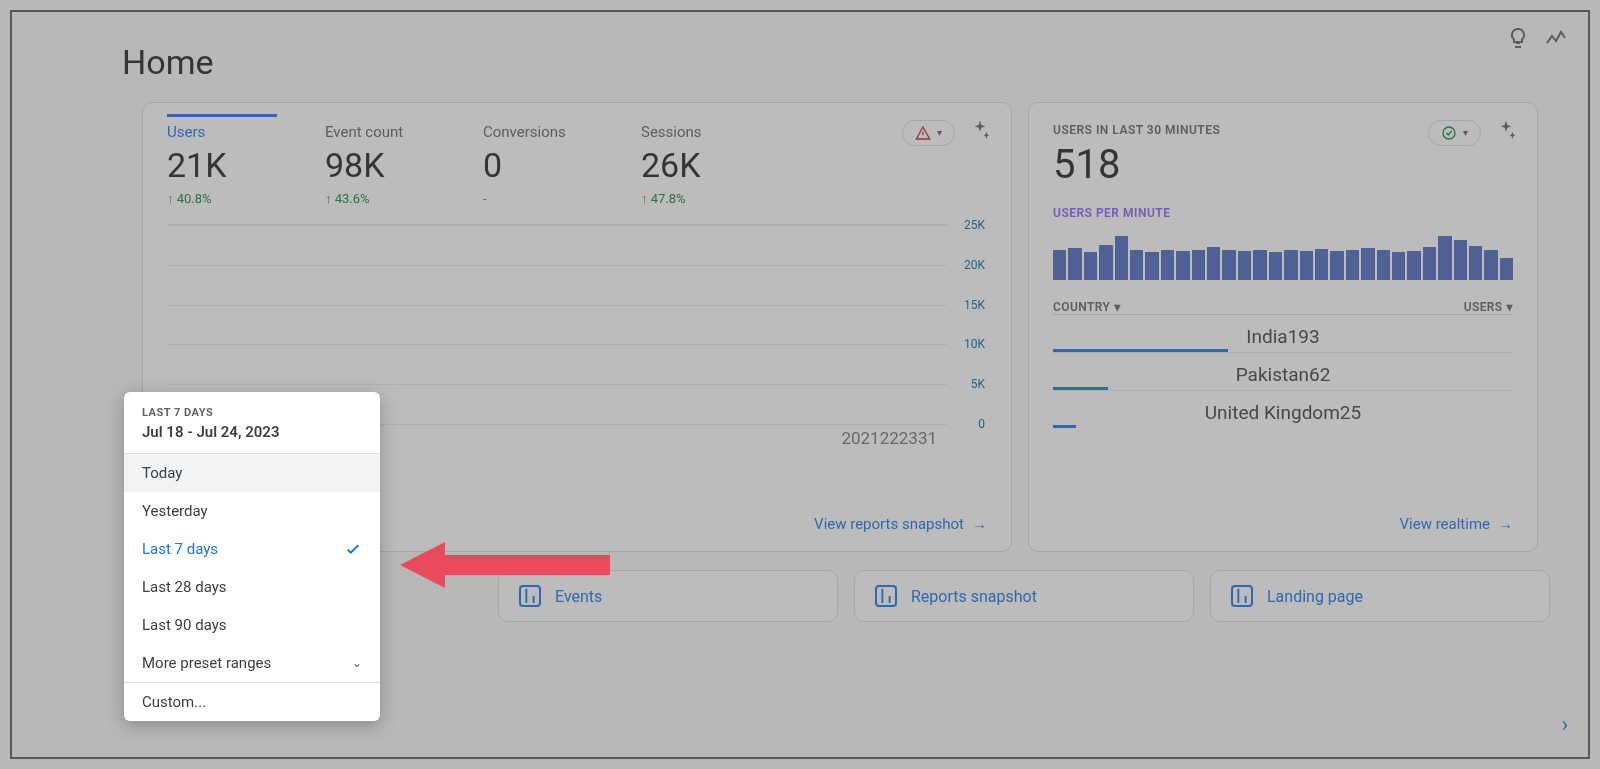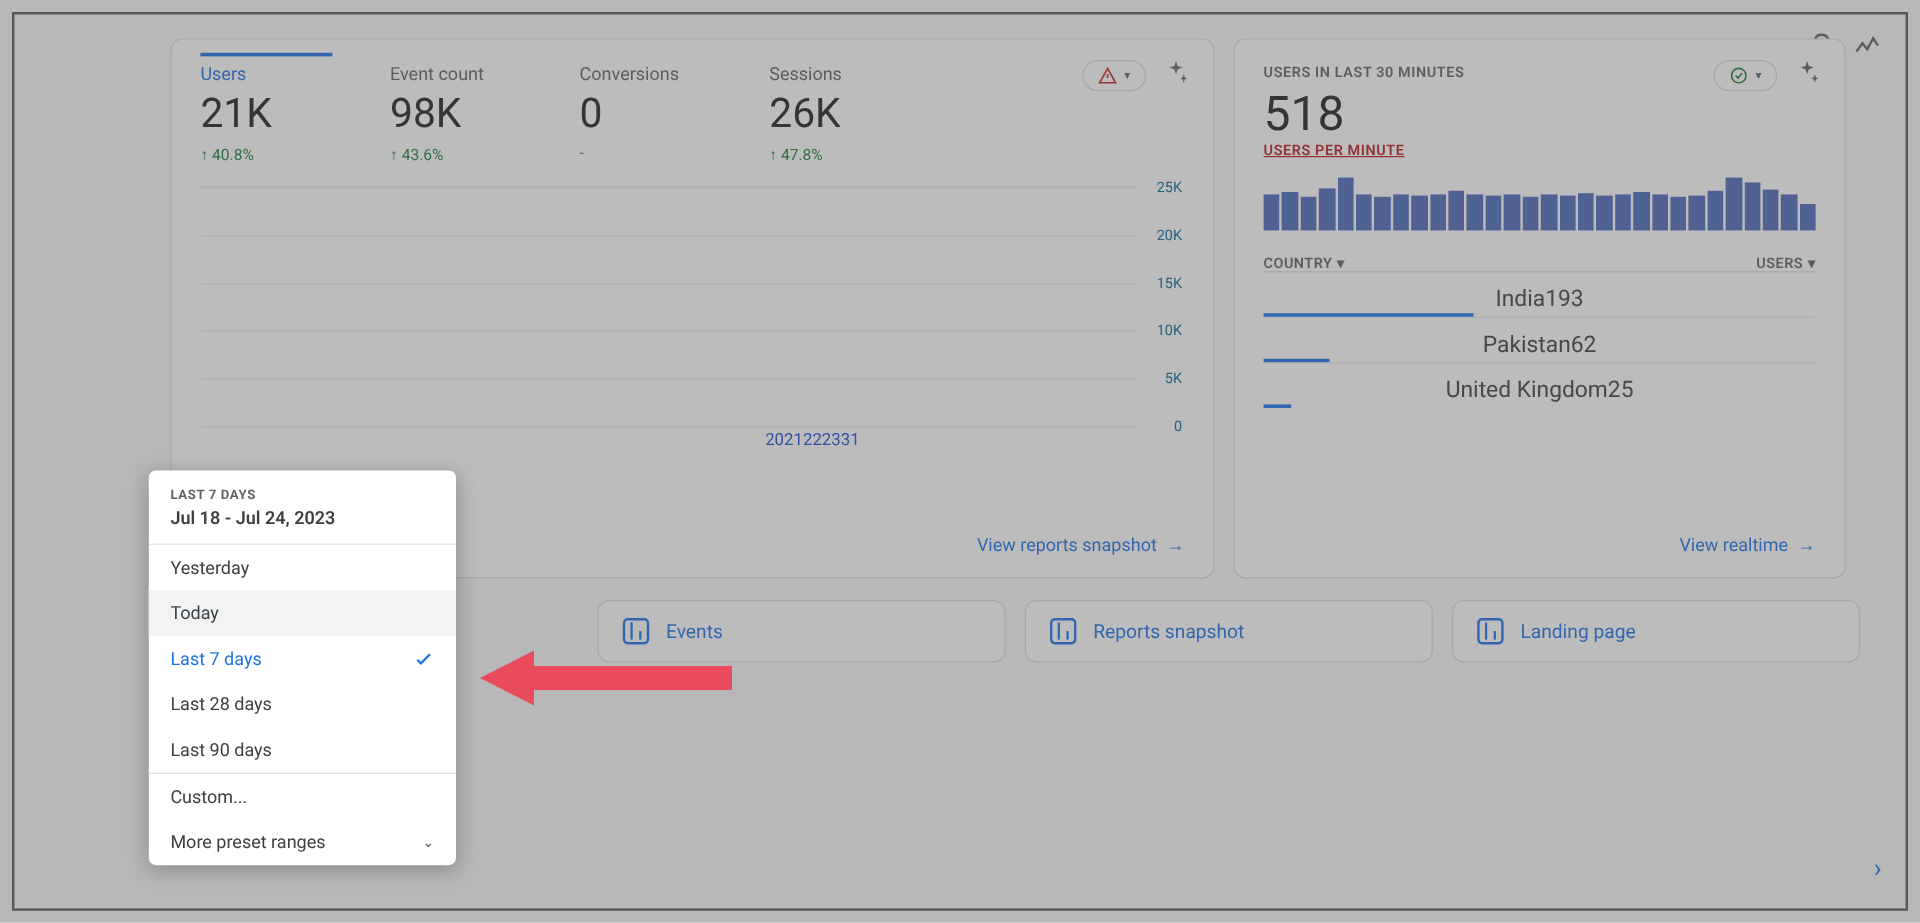--- a/index.html
+++ b/index.html
@@ -77,35 +77,35 @@
 
   .chart-area {
     position: relative;
     height: 200px;
     border-top:1px solid #e8eaed;
     margin-right: 40px;
   }
   .grid-line { position:absolute; left:0; right:0; border-top:1px solid #e8eaed; }
   .y-label { position:absolute; right:-38px; font-size:12px; color:#0369a1; transform:translateY(-50%);}
   .x-axis {
-    position:relative; display:flex; justify-content:center;
-    margin-top:4px; font-size:14px; color:#1d4ed8; padding:0 10px 0 250px;
+    position:relative; display:flex; justify-content:flex-end;
+    margin-top:4px; font-size:17px; color:#737373; padding:0 10px 0 250px;
     margin-right:40px;
   }
 
   .link-row {
     position:absolute; bottom:18px; right:24px;
     color:#1a73e8; font-size:15px;
   }
   .link-row .arrow{margin-left:8px;}
 
   
   .side-title { font-size:12px; color:#5f6368; letter-spacing:0.5px; font-weight:600;}
   .side-big { font-size:40px; color:#202124; margin-top:4px;}
-  .side-sub { font-size:12px; color:#b91c1c; letter-spacing:0.5px; font-weight:600; text-decoration:underline;}
+  .side-sub { font-size:12px; color:#8b5cf6; letter-spacing:0.5px; font-weight:600; margin-top:18px;}
   .bars { display:flex; align-items:flex-end; gap:2px; height:50px; margin-top:10px; }
   .bars div { flex:1; background:#4d6bbd; }
   .col-head { display:flex; justify-content:space-between; color:#5f6368; font-size:12px; font-weight:600; margin-top:20px; letter-spacing:.4px;}
   .col-head span{display:inline-flex;align-items:center;gap:4px;}
   .country-row { display:flex; justify-content:center; padding:10px 0 4px; border-top:1px solid #e8eaed; font-size:19px; color:#3c4043; position:relative;}
   .country-row:first-of-type{border-top:1px solid #dadce0;}
   .country-bar { position:absolute; left:0; bottom:0; height:3px; background:#1a73e8;}
 
   
   .sugg-row {
@@ -172,20 +172,21 @@
             <path d="M9 21h6M10 17h4M12 3a6 6 0 0 0-4 10.5V16h8v-2.5A6 6 0 0 0 12 3z"></path>
           </svg>
       </span>
       <span style="font-size:24px;color:#5f6368;">
         <svg width="24" height="24" viewBox="0 0 24 24" fill="none" stroke="#5f6368" stroke-width="2">
             <path d="M3 17l5-7 4 5 5-9 4 6"></path>
           </svg>
       </span>
     </div>
 
+    <h1 class="title">Home</h1>
 
     <div class="cards">
 
       <div class="card card-main">
         <div class="card-actions">
           <span class="pill">
             <svg width="16" height="16" viewBox="0 0 24 24" fill="none" stroke="#c5221f" stroke-width="2">
                 <path d="M12 3 2 21h20L12 3z"></path>
                 <path d="M12 10v5M12 18h.01"></path>
               </svg>
@@ -353,42 +354,42 @@
     <span class="next-arrow">›</span>
   </div>
 </div>
 
 <div class="popover">
   <div class="pop-head">
     <div class="small">LAST 7 DAYS</div>
     <div class="range">Jul 18 - Jul 24, 2023</div>
   </div>
   <div class="pop-divider"></div>
+  <div class="pop-item hover">
+    <span>Today</span>
+  </div>
   <div class="pop-item">
     <span>Yesterday</span>
-  </div>
-  <div class="pop-item hover">
-    <span>Today</span>
   </div>
   <div class="pop-item selected">
     <span>Last 7 days</span>
     <svg viewBox="0 0 24 24" fill="none" stroke="#1a73e8" stroke-width="2.5">
         <path d="M5 13l4 4L19 7"></path>
       </svg>
   </div>
   <div class="pop-item">
     <span>Last 28 days</span>
   </div>
   <div class="pop-item">
     <span>Last 90 days</span>
   </div>
-  <div class="pop-item custom">
-    <span>Custom...</span>
-  </div>
   <div class="pop-item more">
     <span>More preset ranges</span>
     <span style="font-size:12px;color:#5f6368;">⌄</span>
   </div>
+  <div class="pop-item custom">
+    <span>Custom...</span>
+  </div>
 </div>
 
 <svg class="annot-arrow" viewBox="0 0 210 50">
   <polygon points="0,25 45,2 45,15 210,15 210,35 45,35 45,48" fill="#e94b5c"></polygon>
 </svg>
 
 </body></html>

